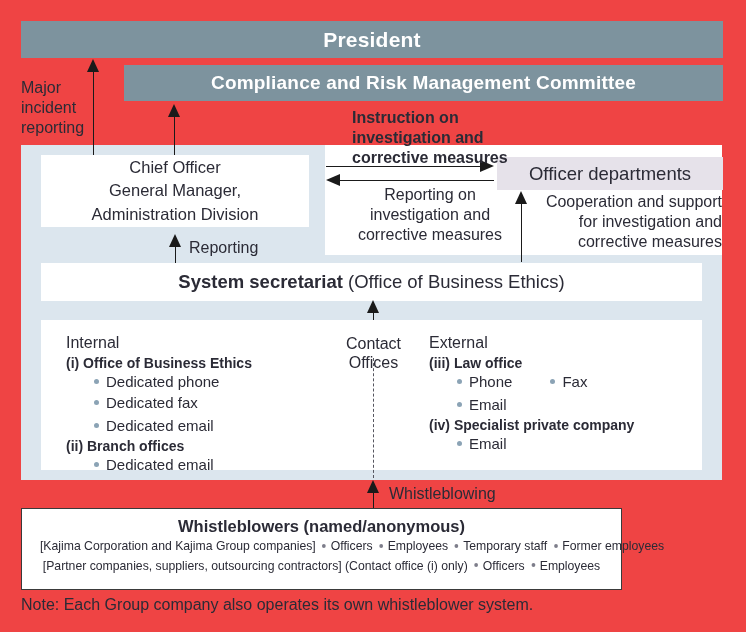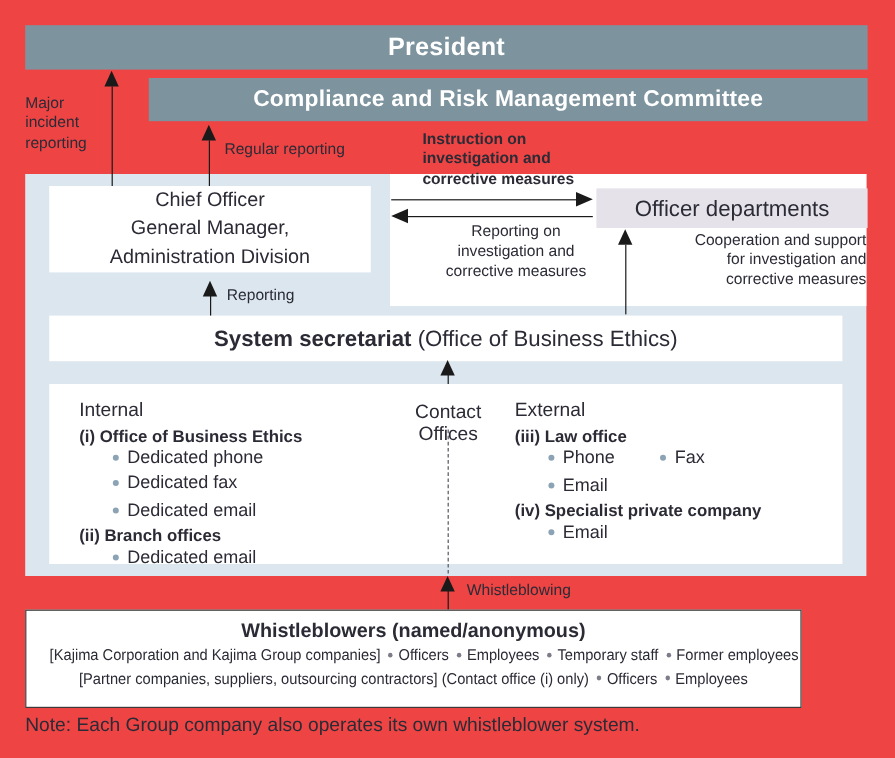--- a/index.html
+++ b/index.html
@@ -79,21 +79,21 @@
     background: #e6e2ea;
     display: flex;
     align-items: center;
     justify-content: center;
     font-size: 18.5px;
     font-weight: normal;
   }
 
   
   .lbl {
-    font-size: 13px;
+    font-size: 16px;
     line-height: 1.25;
     color: #2b2b36;
     white-space: pre-line;
   }
 
   #lbl-major      { left: 21px;  top: 78px;  width: 70px; }
   #lbl-regular    { left: 187px; top: 116px; width: 160px; }
   #lbl-instruction{ left: 352px; top: 108px; width: 180px; text-align: left; font-weight: bold; }
   #lbl-reporting2 { left: 340px; top: 185px; width: 180px; text-align: center; }
   #lbl-coop       { left: 532px; top: 192px; width: 190px; text-align: right; }
@@ -124,21 +124,21 @@
     width: 5px; height: 5px;
     border-radius: 50%;
     background: #8ba3b5;
   }
   .blist.indent li { padding-left: 40px; }
   .blist.indent li::before { left: 28px; }
   .rowline { white-space: nowrap; }
 
   
   #whistleblowers-box {
-    left: 21px; top: 508px; width: 647px; height: 82px;
+    left: 21px; top: 508px; width: 601px; height: 82px;
     border: 1px solid #3a3a3a;
     background: #ffffff;
     box-sizing: border-box;
     text-align: center;
   }
   #wb-title {
     font-size: 16.5px;
     font-weight: bold;
     margin-top: 8px;
   }
@@ -206,21 +206,20 @@
   </div>
 
   <div class="abs vline" style="left:93px; top:72px; height:105px;"></div>
   <div class="abs arrow-up" style="left:87px; top:59px;"></div>
   <div class="abs lbl" id="lbl-major">Major
 incident
 reporting</div>
 
   <div class="abs vline" style="left:174px; top:117px; height:40px;"></div>
   <div class="abs arrow-up" style="left:168px; top:104px;"></div>
-  <div class="abs lbl" id="lbl-regular">Regular reporting</div>
 
   <div class="abs whitebox" id="chief-officer-box">
     <span style="white-space:pre-line;">Chief Officer
 General Manager,
 Administration Division</span>
   </div>
 
   <div class="abs" id="relevant-departments">
     <span>Officer departments</span>
   </div>

